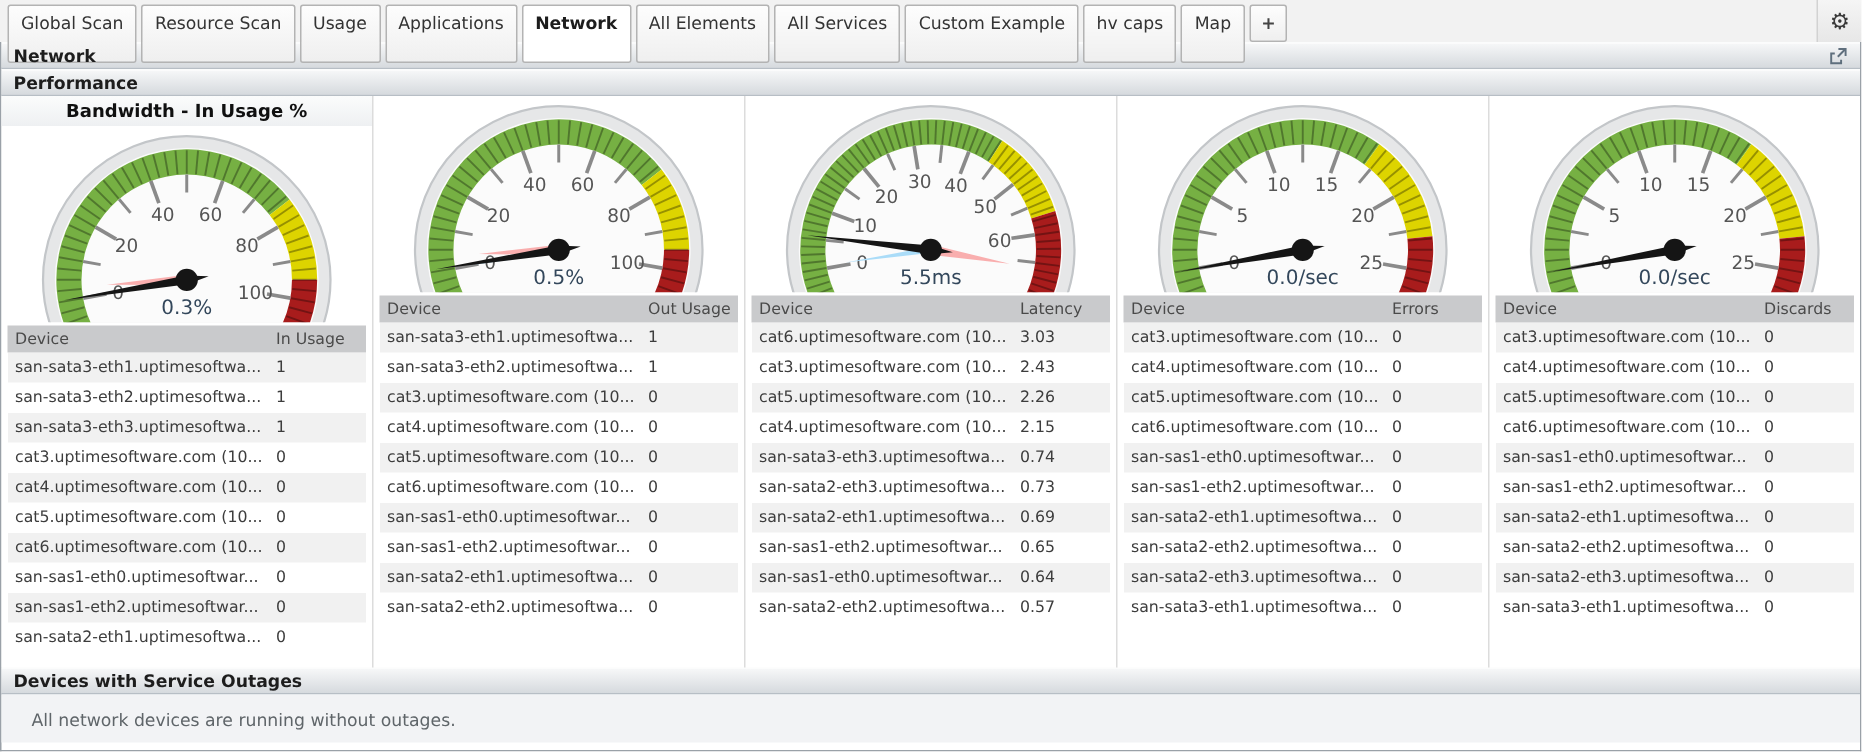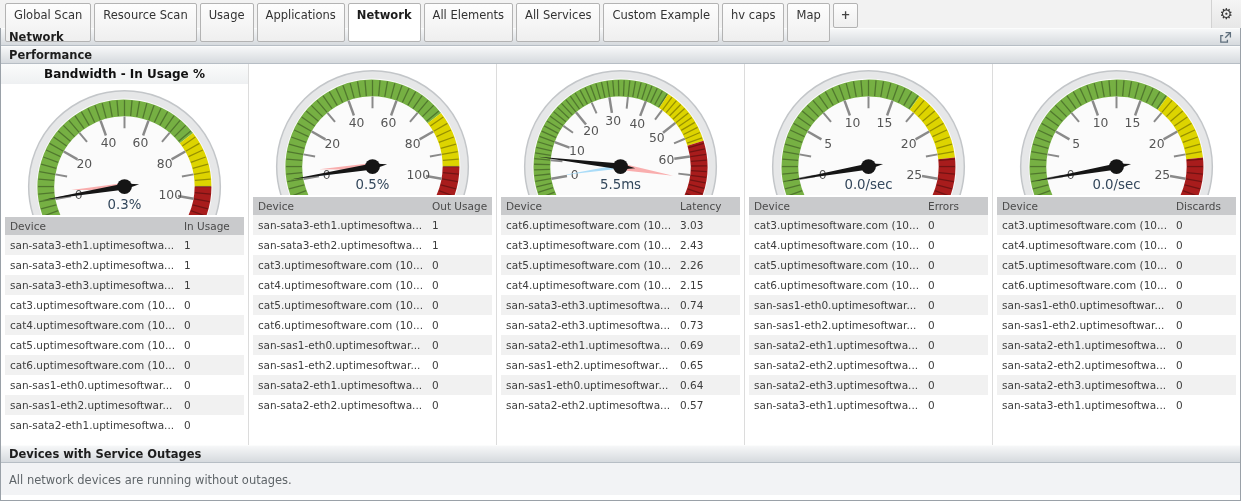--- a/index.html
+++ b/index.html
@@ -27,21 +27,21 @@
   .gauge-wrap{height:131px;display:flex;justify-content:center;overflow:hidden}
   svg text{font-family:"DejaVu Sans","Liberation Sans",sans-serif}
   table.devtbl{width:calc(100% - 8px);margin:2px 4px 0;border-collapse:collapse;font-size:10.5px;
        color:#3d3d3d;table-layout:fixed}
   .devtbl th{background:#c9cacc;color:#4a4a4a;font-weight:normal;text-align:left;height:18px;
        padding:0 0 0 5px;font-size:10.5px;white-space:nowrap}
   .devtbl th.val{width:62px;padding-left:2px}
   .devtbl td{height:20px;padding:0 0 0 5px;white-space:nowrap;overflow:hidden}
   .devtbl td.val{padding-left:2px}
   .devtbl tbody tr:nth-child(odd) td{background:#f1f1f1}
-  .outmsg{height:32px;background:#f2f3f5;padding:10px 8px;font-size:11.5px;color:#5f6569}
+  .outmsg{height:32px;background:#f2f3f5;padding:10px 20px;font-size:11.5px;color:#5f6569}
 </style>
 </head>
 <body>
 
 <div class="tabbar" id="tabbar">
 
   <div class="tab">Global Scan</div>
     <div class="tab">Resource Scan</div>
     <div class="tab">Usage</div>
     <div class="tab">Applications</div>

